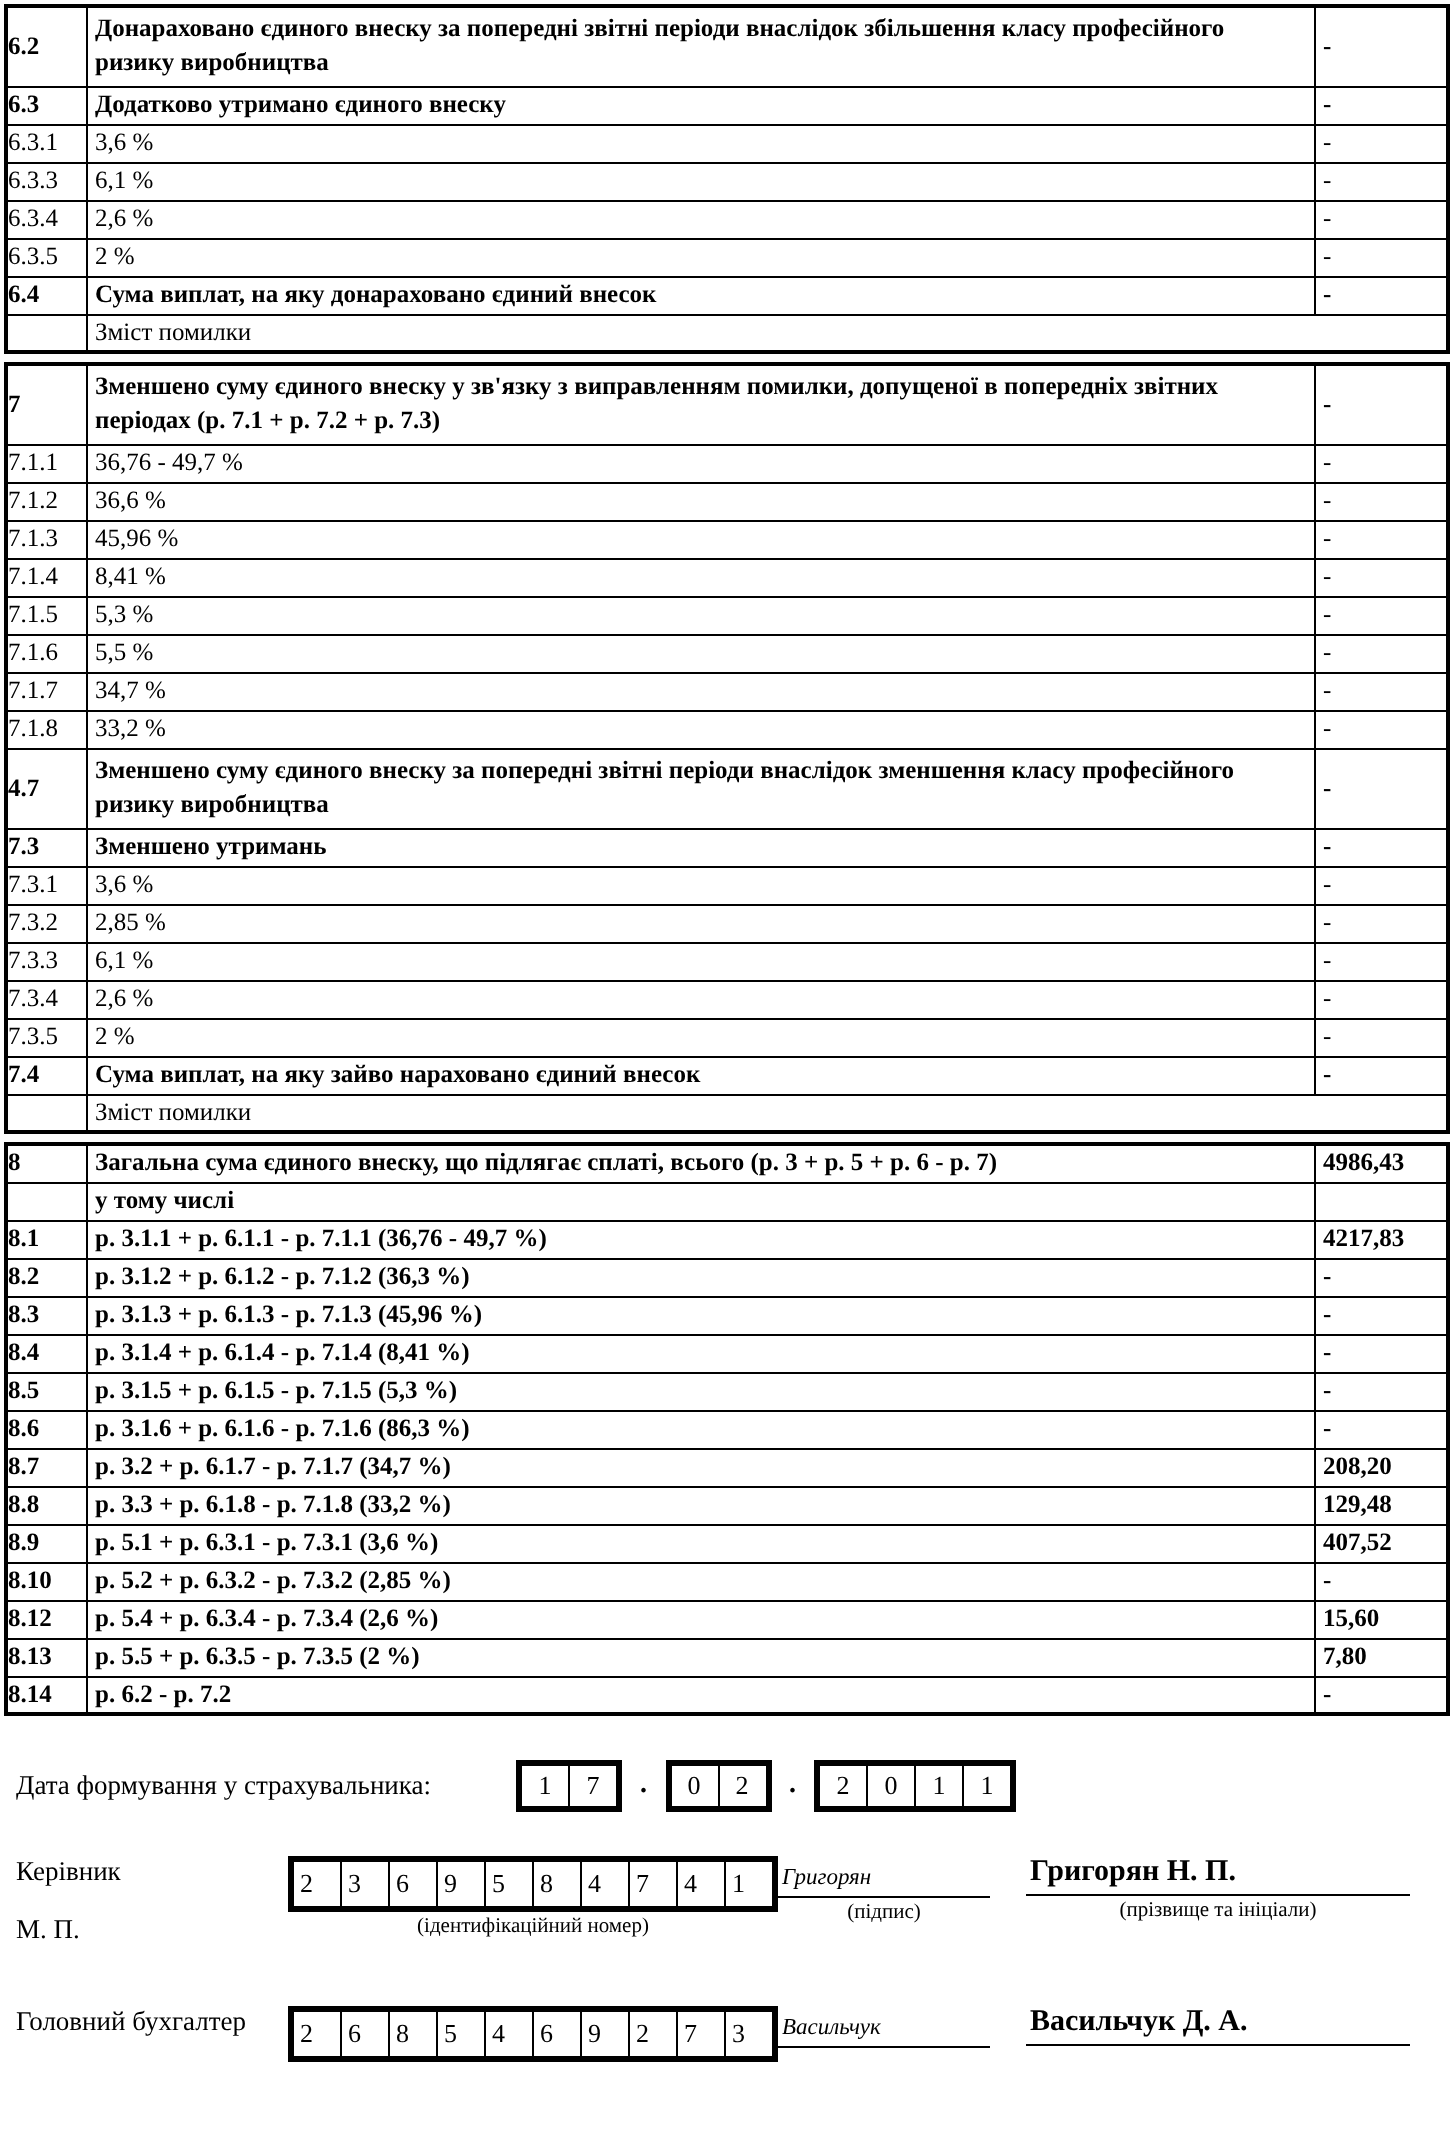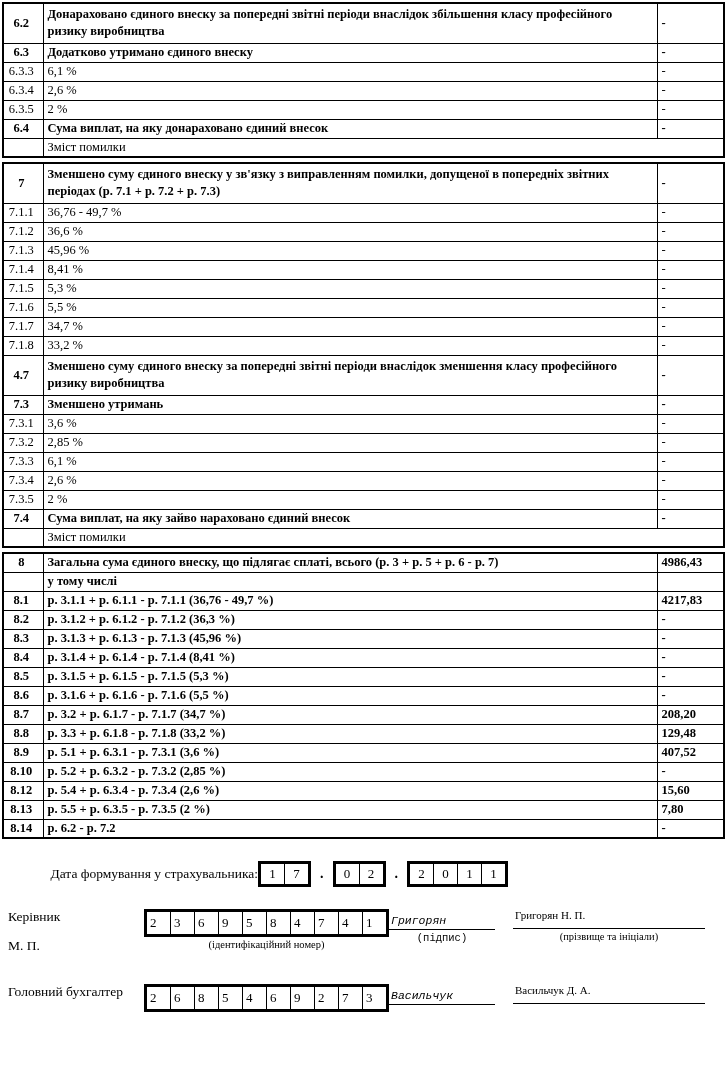--- a/index.html
+++ b/index.html
@@ -16,26 +16,26 @@
   col.col-num{width:40px}
   col.col-txt{width:614px}
   col.col-val{width:67px}
   td{
     border:1.5px solid #000;font-size:12.5px;line-height:17px;
     padding:0;vertical-align:middle;overflow:hidden;
   }
   tr{height:19px}
   tr.tall{height:40px}
   tr.b{font-weight:bold}
-  td.num{text-align:center;padding-right:4px}
+  td.num{text-align:left;padding-right:4px}
   td.txt{padding-left:4px;padding-right:8px}
   td.val{padding-left:4px}
 
   .footer{margin-left:8px;margin-top:22px;}
-  .date-row{display:flex;align-items:center;text-align:right;}
+  .date-row{display:flex;align-items:center;}
   .date-label{font-size:13.5px;width:250px;}
   .date-boxes{display:flex;align-items:center;}
   .box-group{display:flex;border:3px solid #000;background:#fff;}
   .box-group .cell{
     width:23px;height:20px;border-left:1.5px solid #000;
     display:flex;align-items:center;justify-content:center;font-size:13px;
   }
   .box-group .cell:first-child{border-left:none}
   .dot{margin:0 9px;font-weight:bold;font-size:14px;}
 
@@ -43,28 +43,28 @@
   .signer + .signer{margin-top:30px;}
   .role-col{width:136px;font-size:13.5px;}
   .stamp{margin-top:13px;}
   .idbox{display:flex;border:3px solid #000;width:max-content;background:#fff;}
   .idbox .cell{
     width:20px;height:22px;border-left:1.5px solid #000;
     display:flex;align-items:center;padding-left:3px;font-size:13px;
   }
   .idbox .cell:first-child{border-left:none}
   .cap{font-size:10.5px;text-align:center;margin-top:2px;}
-  .sig-col{width:106px;margin-top:5px;font-family:Liberation Mono, monospace;}
+  .sig-col{width:106px;margin-top:5px;}
   .sig{
     font-style:italic;font-size:11.5px;height:15px;
     border-bottom:1.5px solid #000;padding-left:2px;
   }
   .name-col{margin-left:18px;width:192px;}
   .name{
-    font-weight:normal;font-size:11px;height:19px;
+    font-weight:bold;font-size:15px;height:19px;
     border-bottom:1.5px solid #000;padding-left:2px;
   }
 </style>
 </head>
 <body>
 
 <div class="tables">
     <table class="sec">
       <colgroup>
         <col class="col-num">
@@ -73,20 +73,25 @@
       </colgroup>
       <tbody>
         <tr class="tall b">
     <td class="num">6.2</td>
     <td class="txt">Донараховано єдиного внеску за попередні звітні періоди внаслідок збільшення класу професійного ризику виробництва</td>
     <td class="val">-</td>
   </tr>
         <tr class="b">
     <td class="num">6.3</td>
     <td class="txt">Додатково утримано єдиного внеску</td>
+    <td class="val">-</td>
+  </tr>
+        <tr>
+    <td class="num">6.3.1</td>
+    <td class="txt">3,6 %</td>
     <td class="val">-</td>
   </tr>
         <tr>
     <td class="num">6.3.3</td>
     <td class="txt">6,1 %</td>
     <td class="val">-</td>
   </tr>
         <tr>
     <td class="num">6.3.4</td>
     <td class="txt">2,6 %</td>
@@ -245,21 +250,21 @@
     <td class="txt">р. 3.1.4 + р. 6.1.4 - р. 7.1.4 (8,41 %)</td>
     <td class="val">-</td>
   </tr>
         <tr class="b">
     <td class="num">8.5</td>
     <td class="txt">р. 3.1.5 + р. 6.1.5 - р. 7.1.5 (5,3 %)</td>
     <td class="val">-</td>
   </tr>
         <tr class="b">
     <td class="num">8.6</td>
-    <td class="txt">р. 3.1.6 + р. 6.1.6 - р. 7.1.6 (5,5 %)</td>
+    <td class="txt">р. 3.1.6 + р. 6.1.6 - р. 7.1.6 (86,3 %)</td>
     <td class="val">-</td>
   </tr>
         <tr class="b">
     <td class="num">8.7</td>
     <td class="txt">р. 3.2 + р. 6.1.7 - р. 7.1.7 (34,7 %)</td>
     <td class="val">208,20</td>
   </tr>
         <tr class="b">
     <td class="num">8.8</td>
     <td class="txt">р. 3.3 + р. 6.1.8 - р. 7.1.8 (33,2 %)</td>

